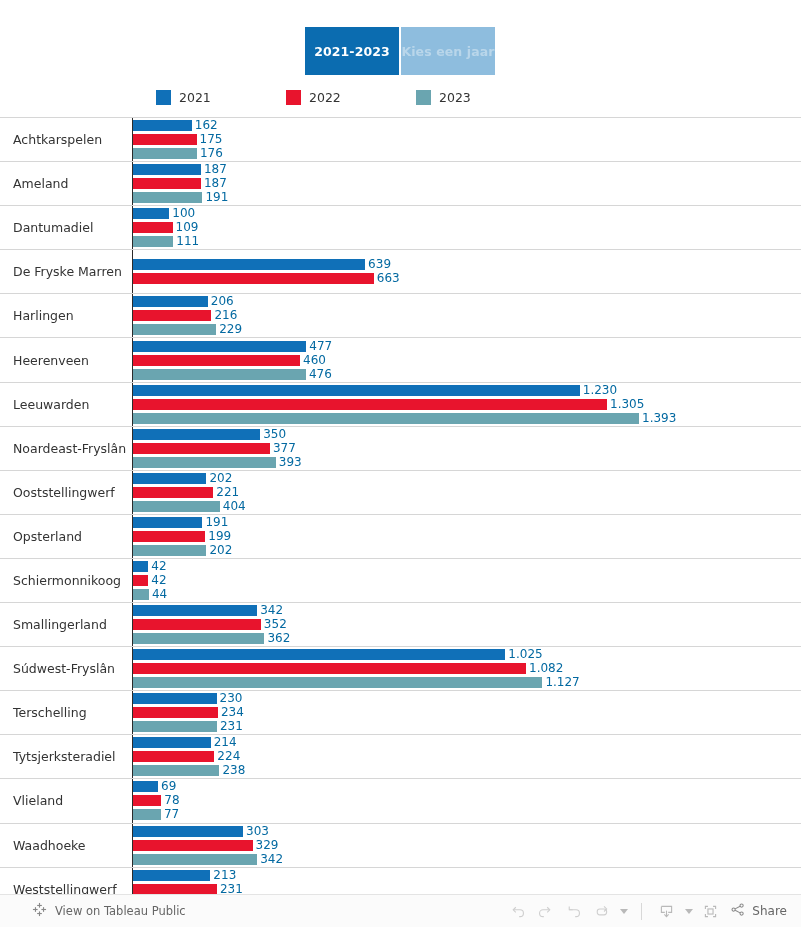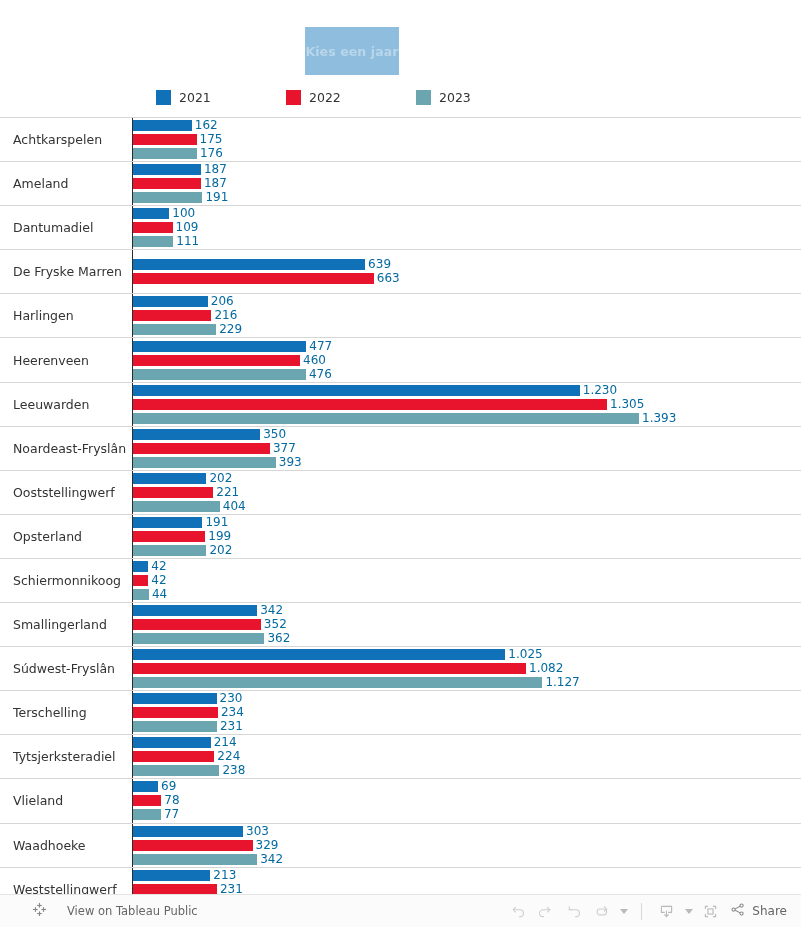--- a/index.html
+++ b/index.html
@@ -137,21 +137,21 @@
     border-top: 1px solid #e4e4e4;
     display: flex;
     align-items: center;
     justify-content: space-between;
     box-sizing: border-box;
     padding: 0 14px 0 32px;
   }
   .tb-left {
     display: flex;
     align-items: center;
-    gap: 20px;
+    gap: 8px;
     font-size: 11.5px;
     color: #666666;
     cursor: pointer;
   }
   .tb-right {
     display: flex;
     align-items: center;
     gap: 0;
   }
   .tb-btn {
@@ -184,20 +184,23 @@
     border-left: 4px solid transparent;
     border-right: 4px solid transparent;
     border-top: 5px solid #b9b9b9;
     margin-left: 2px;
   }
 </style>
 </head>
 <body>
 
 <div class="tabs">
+  <div class="tab active">
+    <span>2021-2023</span>
+  </div>
   <div class="tab inactive">
     <span>Kies een jaar</span>
   </div>
 </div>
 
 <div class="legend">
   <div class="legend-item i0">
     <span class="legend-swatch" style="background: rgb(16, 112, 184);"></span>
     <span class="legend-label">2021</span>
   </div>

